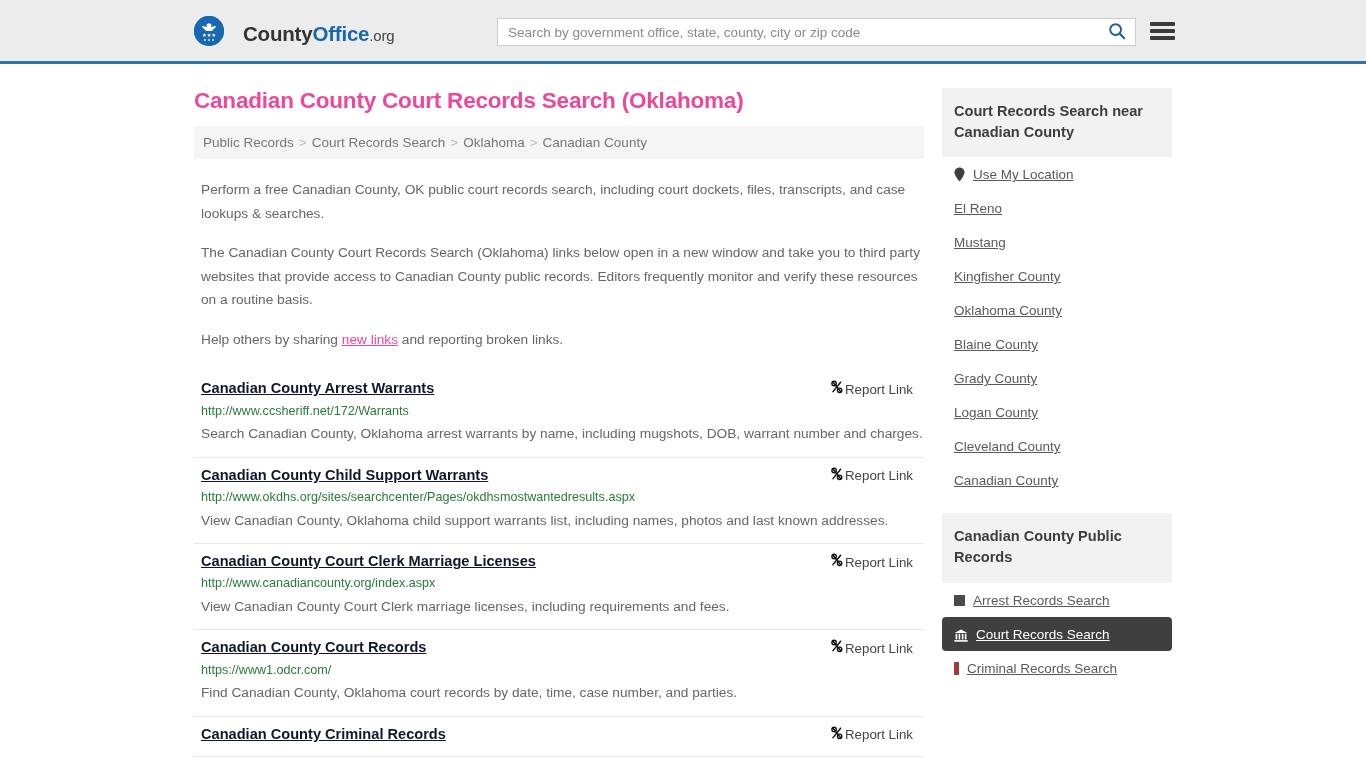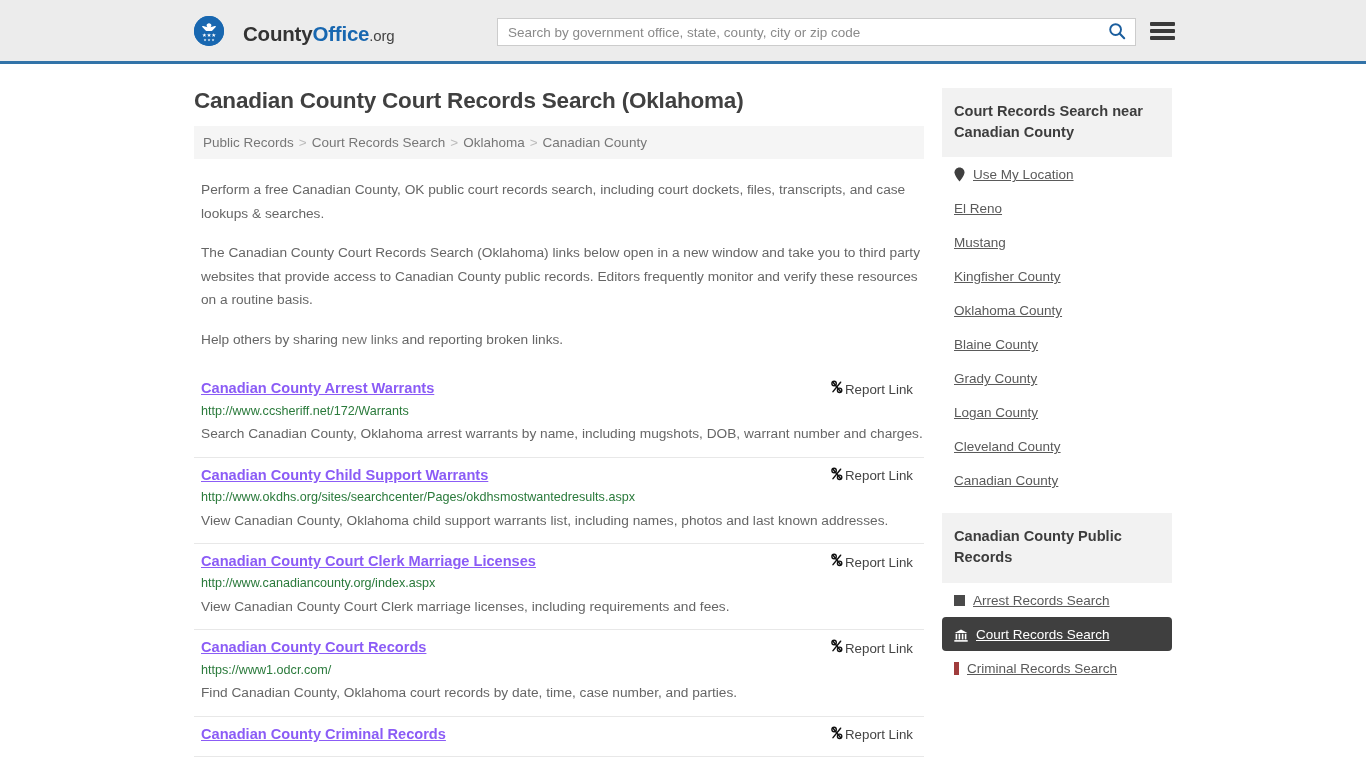--- a/index.html
+++ b/index.html
@@ -105,21 +105,21 @@
   .page-inner {
     display: flex;
     gap: 0;
   }
   .col-main { width: 730px; flex: 0 0 730px; }
   .col-side { width: 230px; flex: 0 0 230px; margin-left: 18px; }
 
   h1.page-title {
     font-size: 22.5px;
     font-weight: bold;
-    color: #404040;
+    color: #ec4899;
     margin: 24px 0 12px 0;
     letter-spacing: -0.2px;
   }
 
   .breadcrumb {
     background: #f5f5f5;
     padding: 9px 9px 9px 9px;
     font-size: 13.5px;
     color: #777;
     white-space: nowrap;
@@ -131,40 +131,41 @@
   .breadcrumb .sep { color: #bbb; margin: 0 5px; }
 
   .intro p {
     font-size: 13.7px;
     line-height: 1.72;
     color: #666666;
     margin: 16px 0 0 7px;
   }
   .intro p.first { margin-top: 19px; }
   .intro a.newlinks {
-    color: #737373;
+    color: #ec4899;
+    text-decoration: underline;
     font-weight: normal;
   }
 
   
   .results { margin-top: 20px; }
   .result {
     border-bottom: 1px solid #e8e8e8;
     padding: 7px 0 11px 7px;
     position: relative;
   }
   .result-head {
     display: flex;
     align-items: flex-start;
     justify-content: space-between;
   }
   .result-title {
     font-size: 14.6px;
     font-weight: bold;
-    color: #8b5cf6;
+    color: #0f172a;
     text-decoration: underline;
     cursor: pointer;
     line-height: 1.45;
   }
   .report-link {
     display: flex;
     align-items: center;
     cursor: pointer;
     white-space: nowrap;
     margin-right: 11px;

